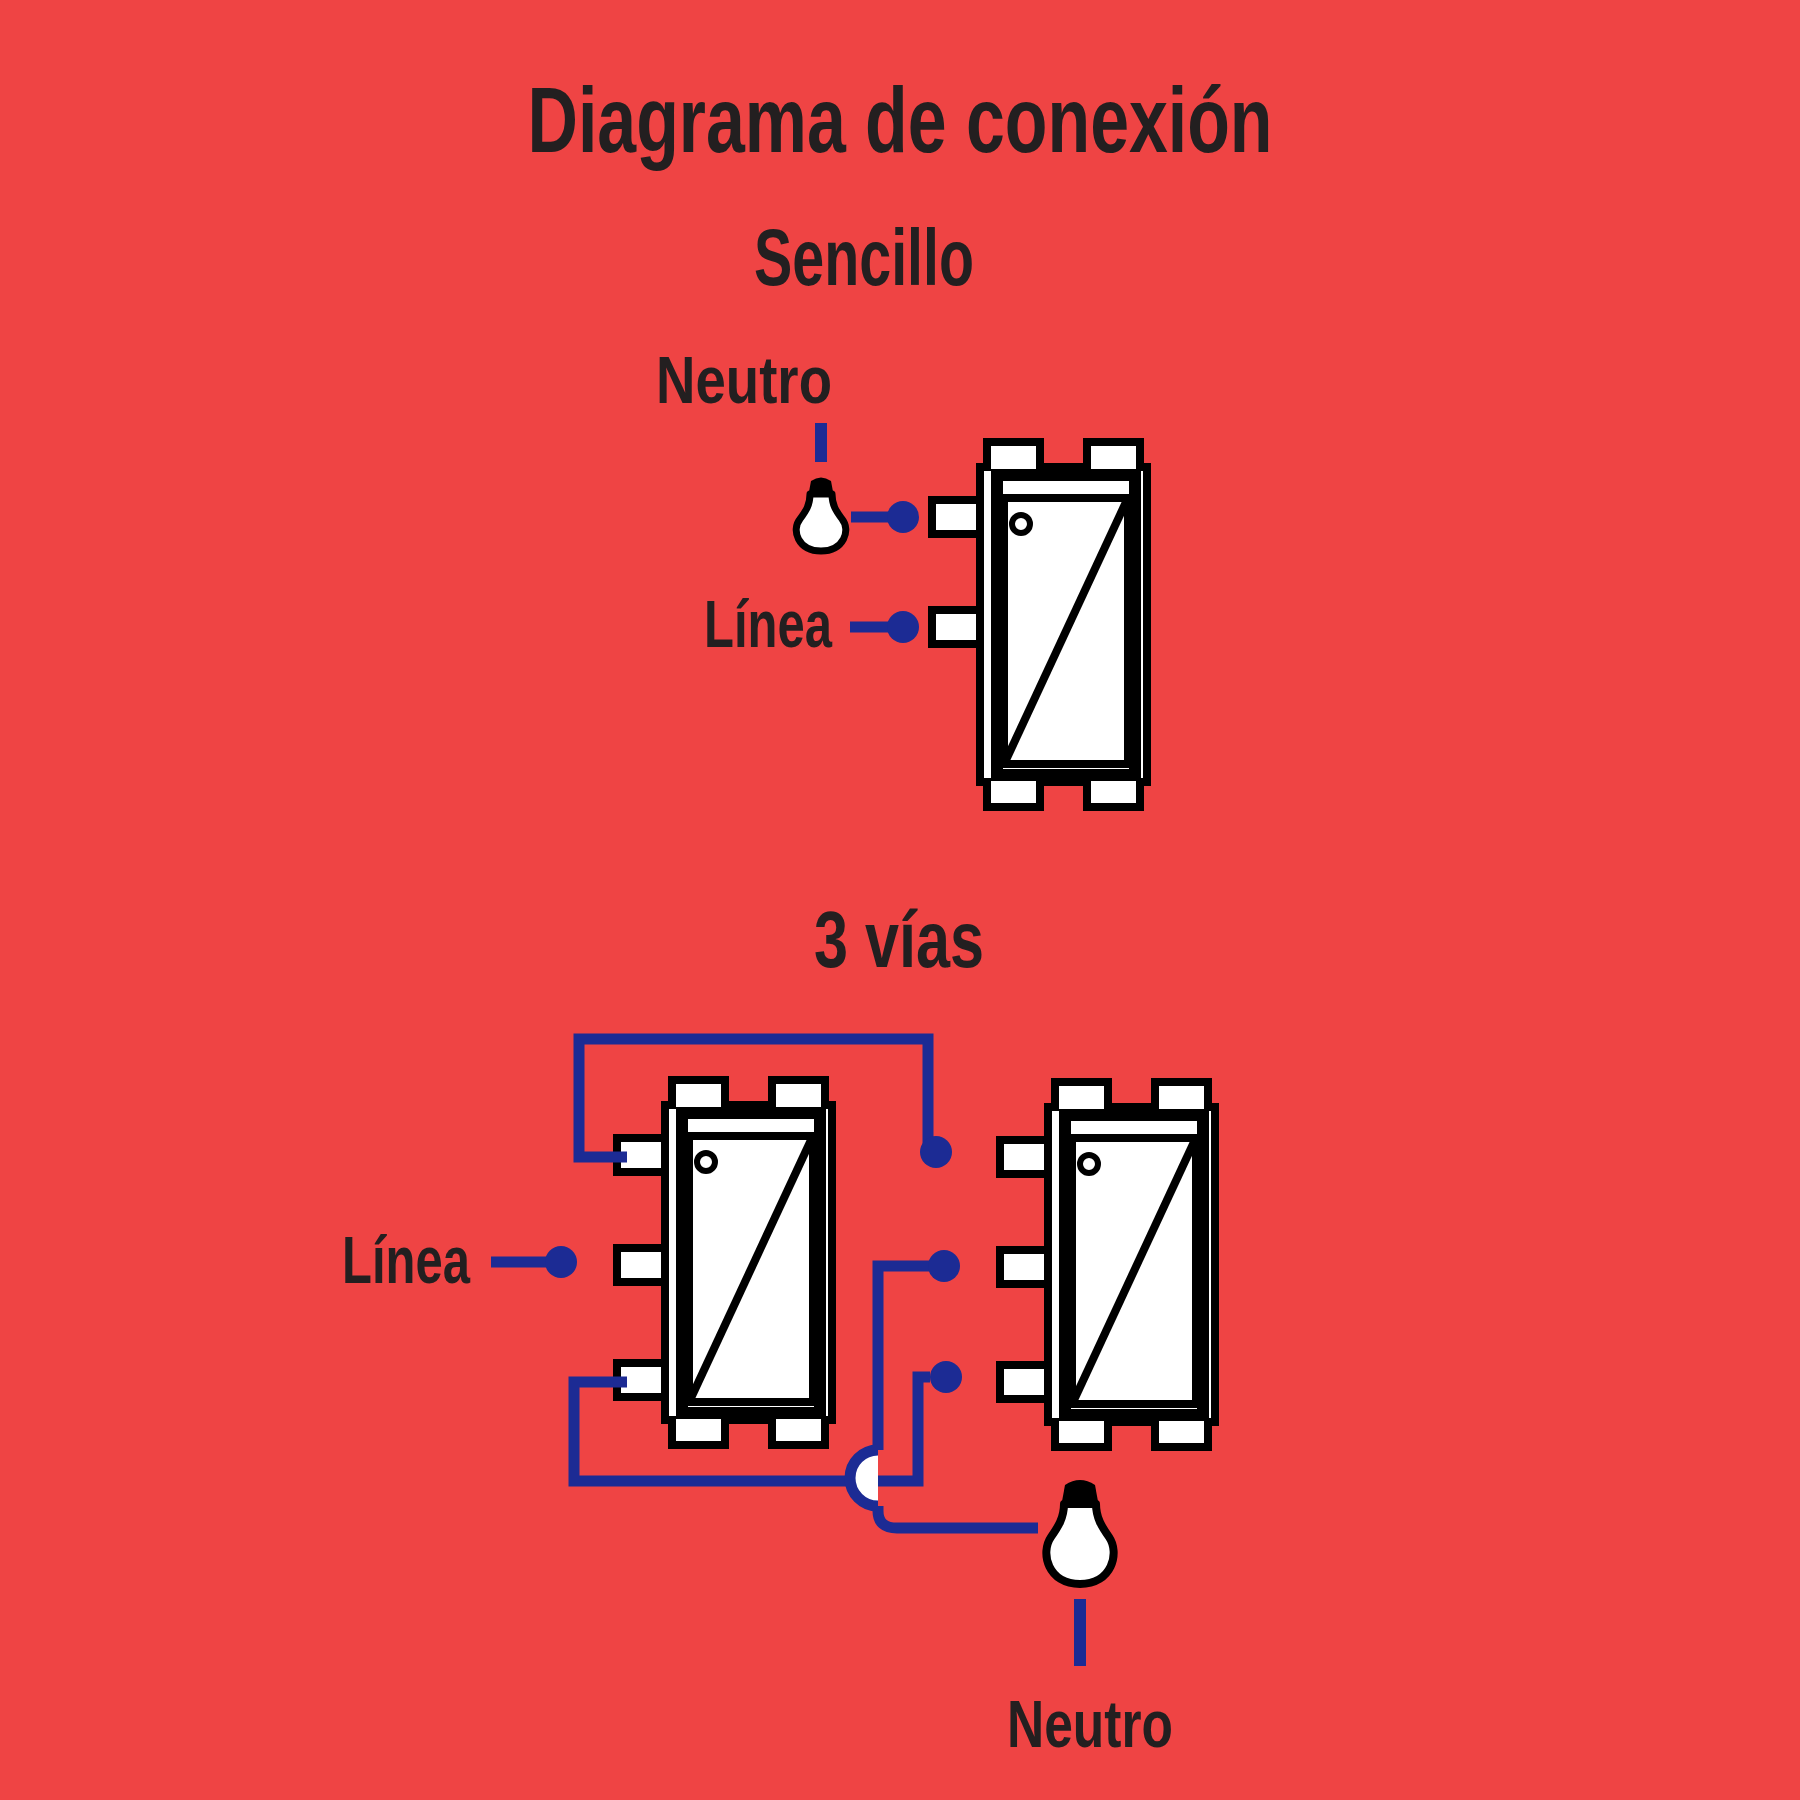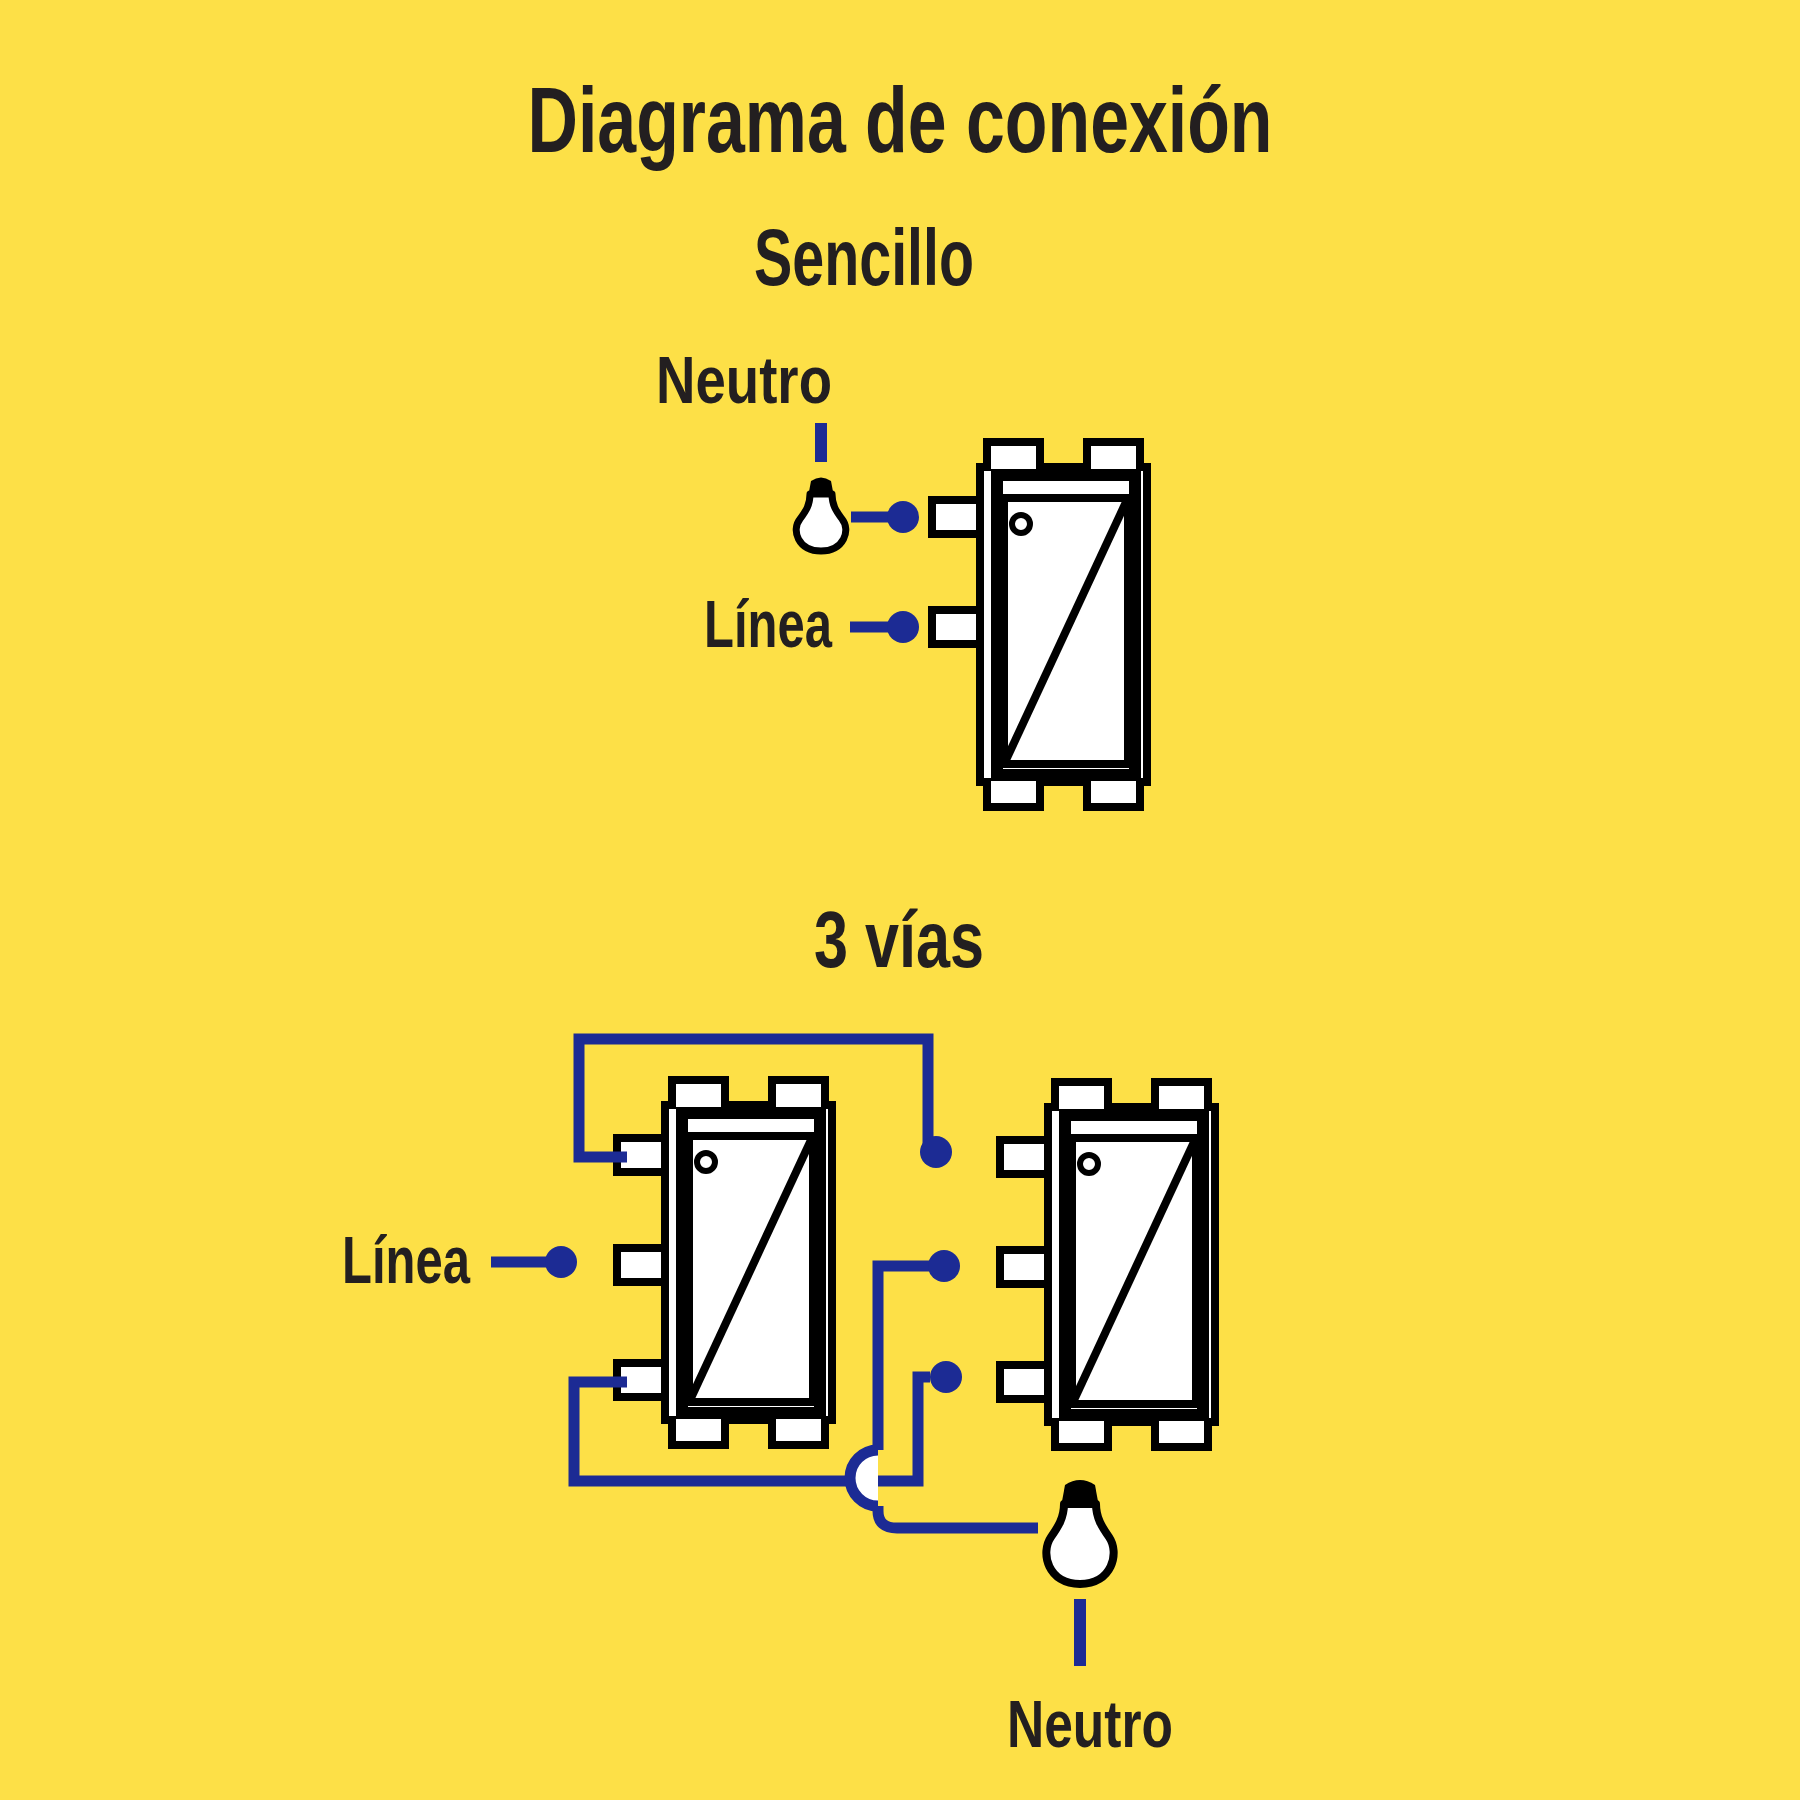--- a/index.html
+++ b/index.html
@@ -8,21 +8,21 @@
     background: #ffffff;
     width: 1800px;
     height: 1800px;
     overflow: hidden;
     font-family: "Liberation Sans", sans-serif;
   }
   #stage {
     position: relative;
     width: 1800px;
     height: 1800px;
-    background: #fde047;
+    background: #ef4444;
   }
   svg text {
     font-family: "Liberation Sans", "DejaVu Sans", sans-serif;
     font-weight: 700;
   }
 </style>
 </head>
 <body>
 
 <div id="stage">

